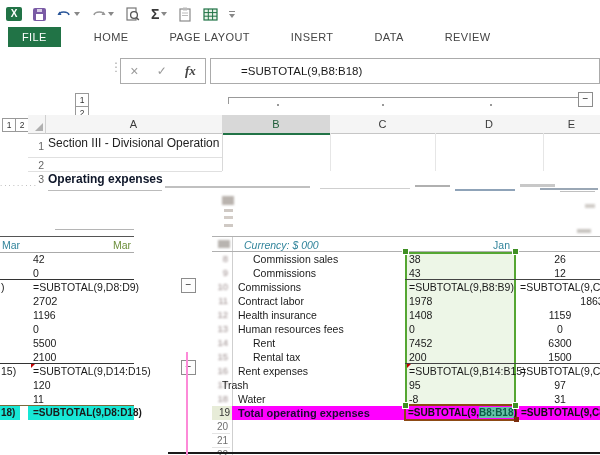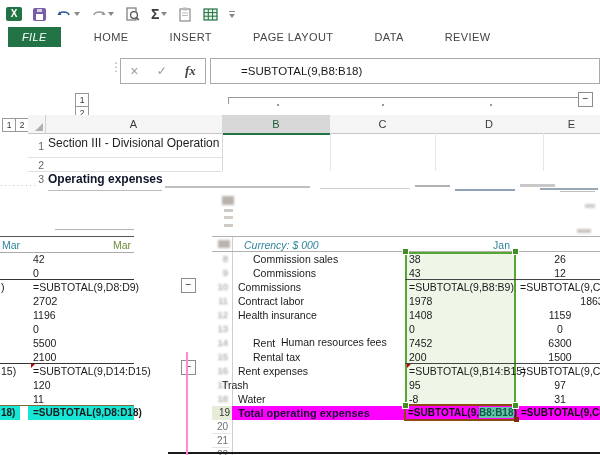--- a/index.html
+++ b/index.html
@@ -9,21 +9,21 @@
   .hline{position:absolute;height:1px;background:#999;}
   .vline{position:absolute;width:1px;background:#d9d9d9;}
   
   #qat{position:absolute;left:6px;top:4px;height:20px;display:flex;align-items:center;gap:11px;}
   .qicon{display:flex;align-items:center;}
   .caret{width:0;height:0;border-left:3px solid transparent;border-right:3px solid transparent;
          border-top:4px solid #888;margin-left:2px;}
   
   #tabs{position:absolute;left:8px;top:26px;height:22px;display:flex;align-items:center;gap:25px;}
   .tab{font-size:11px;letter-spacing:.4px;color:#444;padding:4px 8px;white-space:nowrap;}
-  .tab.active{background:#217346;color:#fff;padding:4px 14px;font-style:italic;}
+  .tab.active{background:#217346;color:#fff;padding:4px 14px;}
   
   .fbox{position:absolute;top:58px;height:24px;border:1px solid #ababab;background:#fff;
         display:flex;align-items:center;font-size:11px;}
   
   .colhead{position:absolute;top:115px;height:18px;background:#f5f5f5;border-right:1px solid #d0d0d0;
            border-bottom:1px solid #c6c6c6;display:flex;align-items:center;justify-content:center;
            font-size:11px;color:#3a3a3a;}
   .colhead.sel{background:#d8d8d8;border-bottom:2px solid #217346;color:#1e5c38;}
   .rownum{position:absolute;left:28px;width:16px;text-align:right;font-size:10.5px;color:#666;}
   .cell{position:absolute;font-size:10.5px;white-space:nowrap;text-align:center;}
@@ -100,22 +100,22 @@
       <div style="display:flex;flex-direction:column;align-items:center;">
           <div style="width:6px;height:1px;background:#888;margin-bottom:2px;"></div>
           <div class="caret" style="margin-left:0;"></div>
         </div>
     </div>
   </div>
 
   <div id="tabs">
       <div class="tab active">FILE</div>
       <div class="tab">HOME</div>
+      <div class="tab">PAGE LAYOUT</div>
       <div class="tab">INSERT</div>
-      <div class="tab">PAGE LAYOUT</div>
       <div class="tab">DATA</div>
       <div class="tab">REVIEW</div>
     </div>
 
   <div class="abs" style="left:110px;top:60px;font-size:12px;color:#aaa;letter-spacing:0;">⋮</div>
   <div class="fbox" style="left:120px;width:84px;justify-content:space-around;">
     <span style="color:#9a9a9a;font-size:14px;">×</span>
     <span style="color:#9a9a9a;font-size:12px;">✓</span>
     <span style="color:#444;font-size:13px;font-style:italic;font-family:'Liberation Serif',serif;font-weight:bold;">fx</span>
   </div>
@@ -237,21 +237,21 @@
       <div class="cell" style="left: 520px; top: 281px; width: 80px; overflow: hidden; z-index: 2;">=SUBTOTAL(9,C8:C9)</div>
       <div class="blurnum" style="left: 212px; top: 295px;">11</div>
       <div class="cell" style="left: 238px; top: 295px;">Contract labor</div>
       <div class="cell" style="left: 409px; top: 295px; z-index: 2;">1978</div>
       <div class="cell" style="left: 552px; top: 295px; width: 80px; overflow: hidden; z-index: 2;">1863</div>
       <div class="blurnum" style="left: 212px; top: 309px;">12</div>
       <div class="cell" style="left: 238px; top: 309px;">Health insurance</div>
       <div class="cell" style="left: 409px; top: 309px; z-index: 2;">1408</div>
       <div class="cell" style="left: 520px; top: 309px; width: 80px; overflow: hidden; z-index: 2;">1159</div>
       <div class="blurnum" style="left: 212px; top: 323px;">13</div>
-      <div class="cell" style="left: 238px; top: 336px; margin-left: 43px;">Human resources fees</div>
+      <div class="cell" style="left: 238px; top: 323px;">Human resources fees</div>
       <div class="cell" style="left: 409px; top: 323px; z-index: 2;">0</div>
       <div class="cell" style="left: 520px; top: 323px; width: 80px; overflow: hidden; z-index: 2;">0</div>
       <div class="blurnum" style="left: 212px; top: 337px;">14</div>
       <div class="cell" style="left: 253px; top: 337px;">Rent</div>
       <div class="cell" style="left: 409px; top: 337px; z-index: 2;">7452</div>
       <div class="cell" style="left: 520px; top: 337px; width: 80px; overflow: hidden; z-index: 2;">6300</div>
       <div class="blurnum" style="left: 212px; top: 351px;">15</div>
       <div class="cell" style="left: 253px; top: 351px;">Rental tax</div>
       <div class="cell" style="left: 409px; top: 351px; z-index: 2;">200</div>
       <div class="cell" style="left: 520px; top: 351px; width: 80px; overflow: hidden; z-index: 2;">1500</div>

